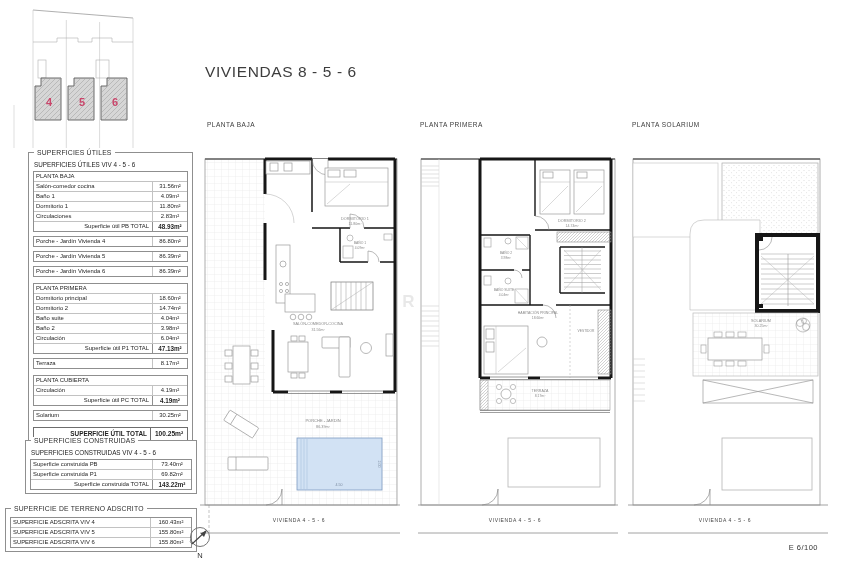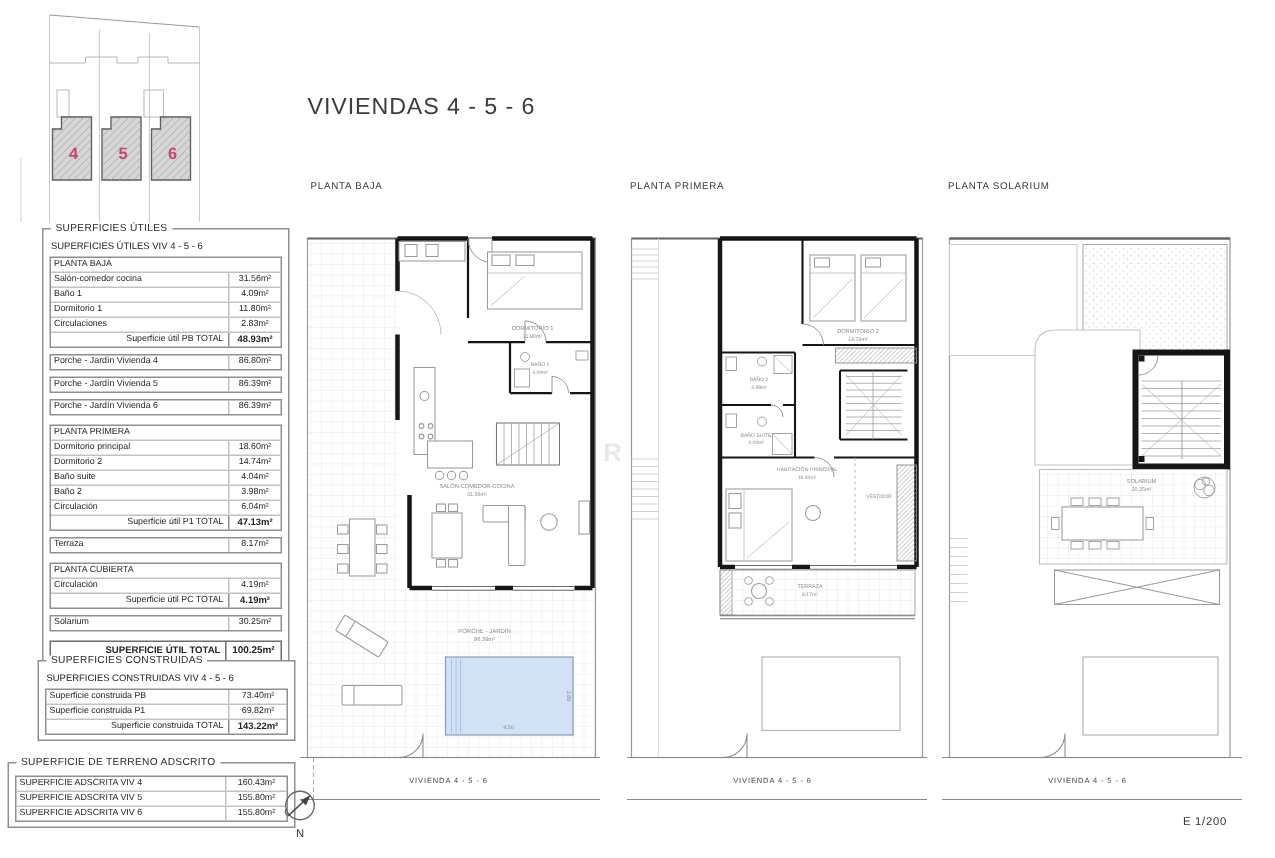--- a/index.html
+++ b/index.html
@@ -62,21 +62,21 @@
       <path d="M64,86 L70,86 L70,78 L90,78 L90,120 L64,120 Z" fill="#d6d6d6" stroke="#5c5c5c" stroke-width="0.9"></path>
       <path d="M64,86 L70,86 L70,78 L90,78 L90,120 L64,120 Z" fill="url(#hatch)"></path>
       <path d="M97,86 L103,86 L103,78 L123,78 L123,120 L97,120 Z" fill="#d6d6d6" stroke="#5c5c5c" stroke-width="0.9"></path>
       <path d="M97,86 L103,86 L103,78 L123,78 L123,120 L97,120 Z" fill="url(#hatch)"></path>
       <text x="45" y="106" text-anchor="middle" font-size="11" font-weight="bold" fill="#c9466b">4</text>
       <text x="78" y="106" text-anchor="middle" font-size="11" font-weight="bold" fill="#c9466b">5</text>
       <text x="111" y="106" text-anchor="middle" font-size="11" font-weight="bold" fill="#c9466b">6</text>
     </g>
   </svg>
 
-  <div class="title">VIVIENDAS 4 - 5 - 6</div>
+  <div class="title">VIVIENDAS 8 - 5 - 6</div>
 
   <div class="watermark">
     <div class="w1">O</div>
     <div class="w2">RE S</div>
   </div>
 
   <div class="plan-label" style="left:207px">PLANTA BAJA</div>
   <div class="plan-label" style="left:420px">PLANTA PRIMERA</div>
   <div class="plan-label" style="left:632px">PLANTA SOLARIUM</div>
 
@@ -531,15 +531,15 @@
   </div>
 
   <svg class="abs" style="left:180px;top:520px" width="44" height="44" viewBox="0 0 44 44">
     <circle cx="20" cy="17" r="9.5" fill="none" stroke="#666" stroke-width="0.9"></circle>
     <path d="M12,24 L26,11" stroke="#444" stroke-width="1.1" fill="none"></path>
     <polygon points="27,10 20.5,13.5 24,17" fill="#444"></polygon>
     <path d="M12,24 Q9,22 11,19" stroke="#666" stroke-width="0.8" fill="none"></path>
     <text x="20" y="38" text-anchor="middle" font-size="7.5" fill="#333">N</text>
   </svg>
 
-  <div class="scale-label">E 1/200</div>
+  <div class="scale-label">E 6/100</div>
 
 </div>
 
 </body></html>

